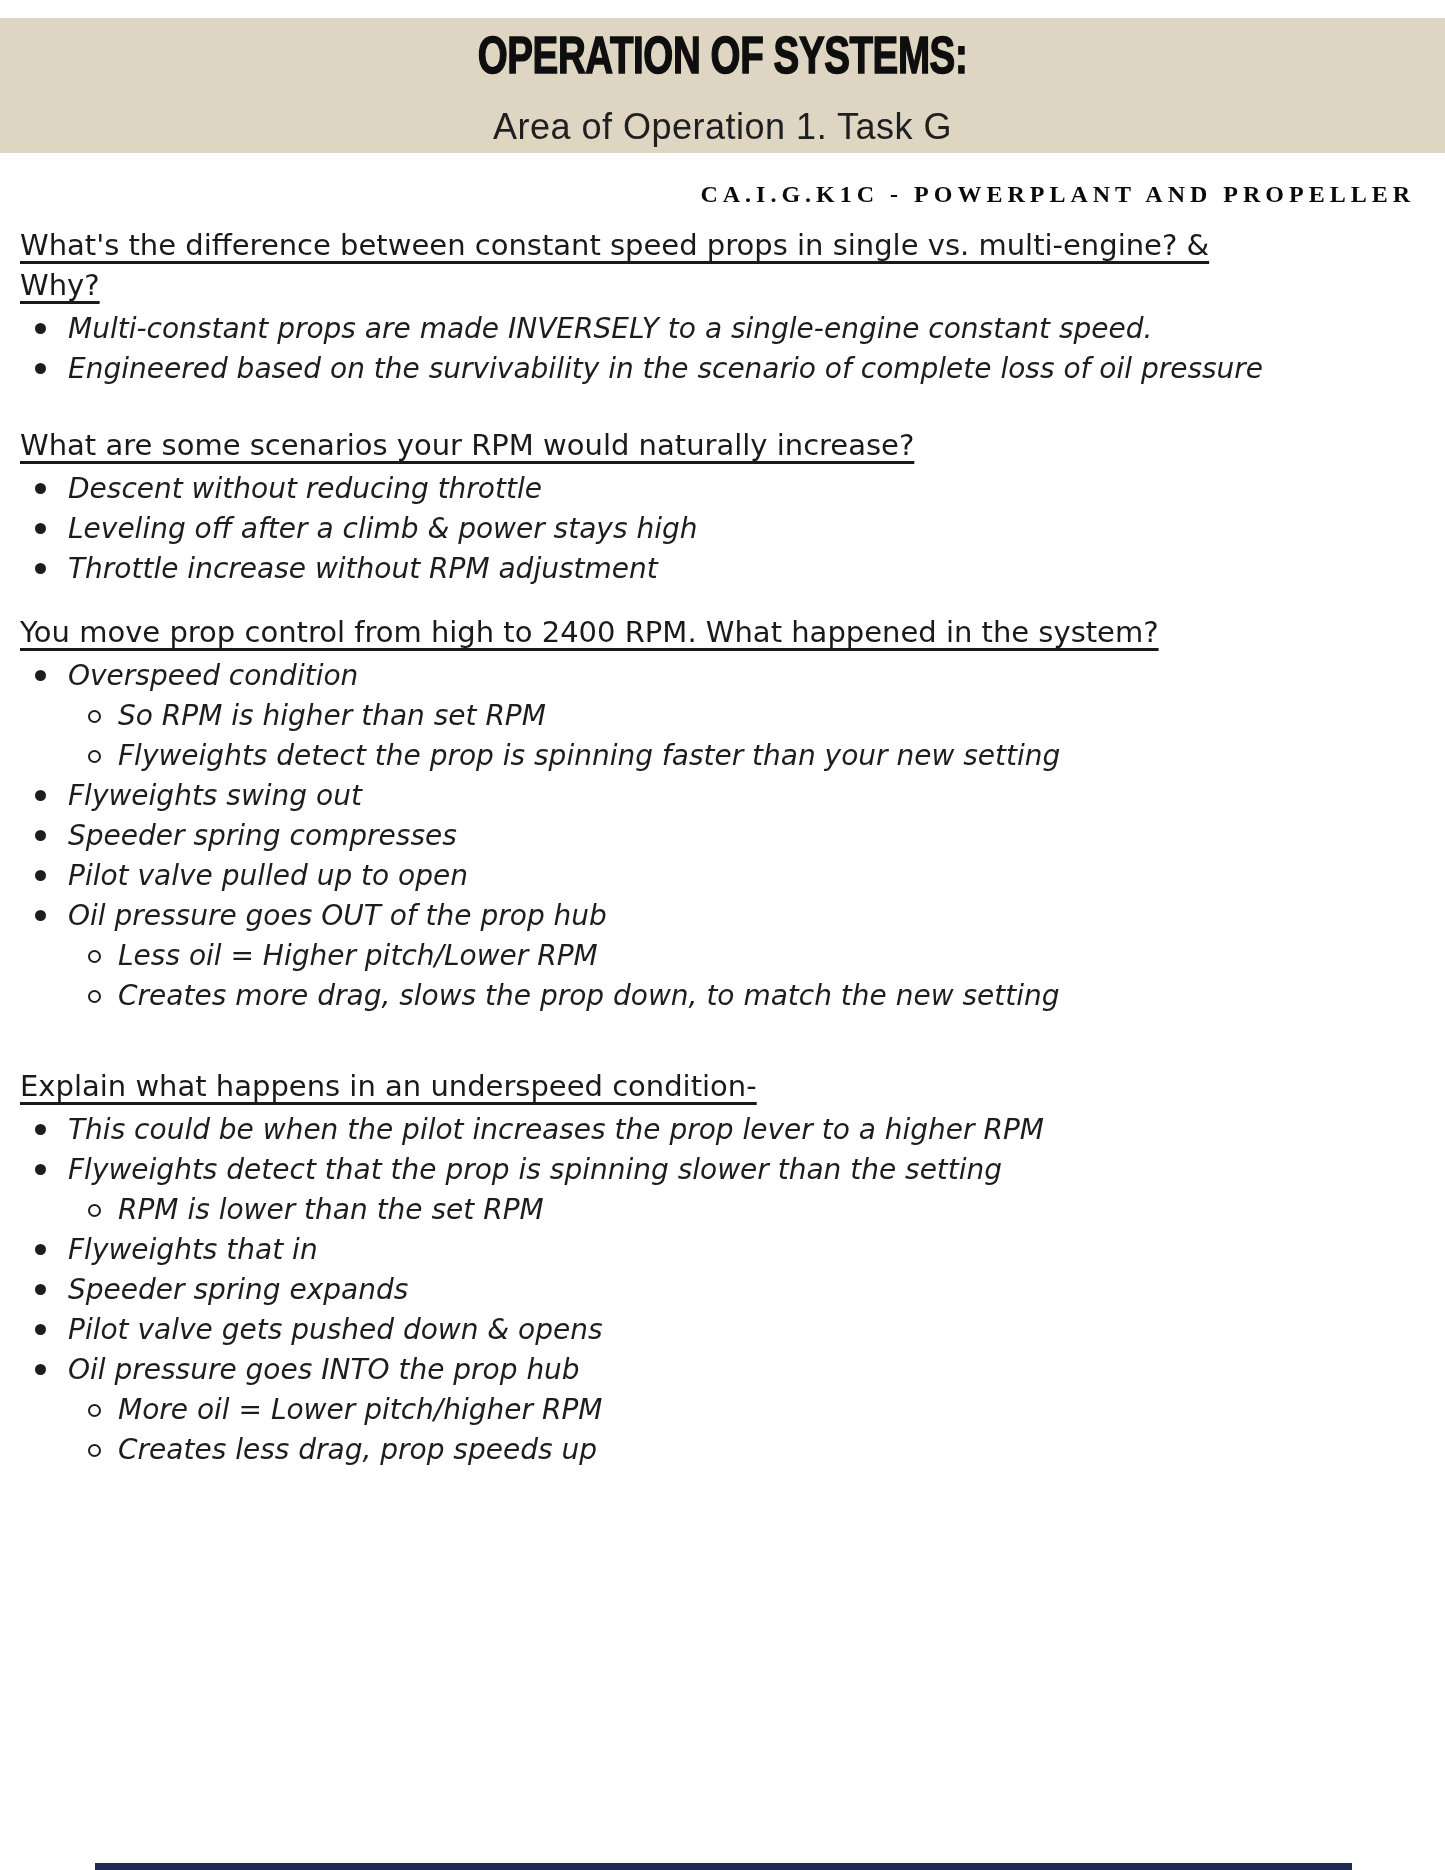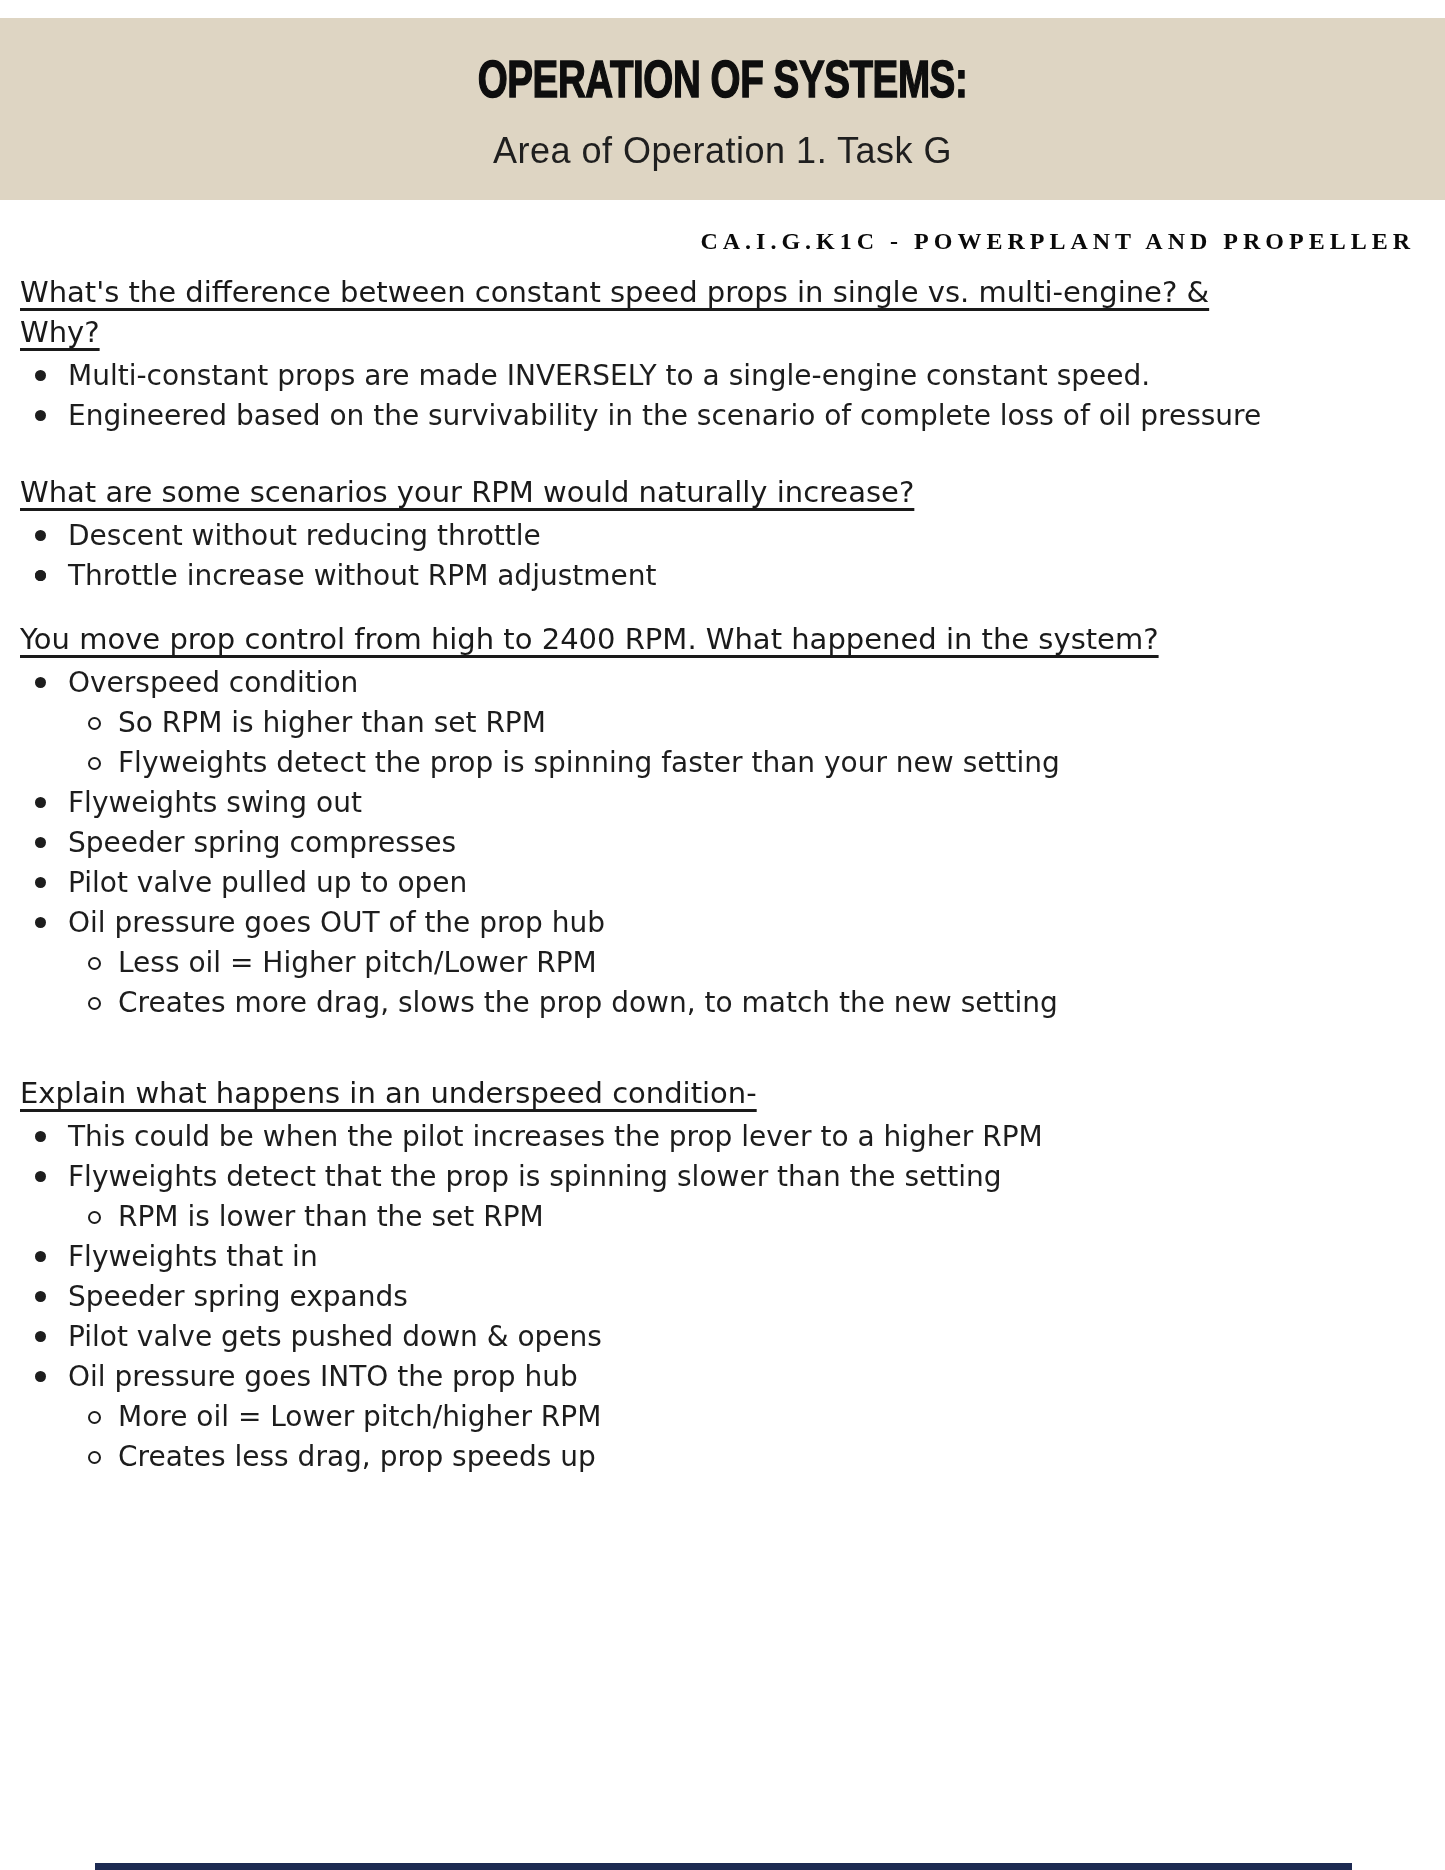--- a/index.html
+++ b/index.html
@@ -9,21 +9,21 @@
     position: relative;
     background: #ffffff;
     overflow: hidden;
     font-family: "DejaVu Sans", sans-serif;
     color: #1d1d1d;
   }
   .top-gap { height: 18px; background: #ffffff; }
 
   
   .banner {
-    height: 182px;
+    height: 135px;
     background: #ded5c3;
     display: flex;
     flex-direction: column;
     align-items: center;
     justify-content: center;
     gap: 24px;
     padding-top: 4px;
     box-sizing: border-box;
   }
   .banner-title {
@@ -73,20 +73,21 @@
   }
   .qa-1 .question { margin-top: 16px; }
   .qa-2 { margin-top: 36px; }
   .qa-3 { margin-top: 23px; }
   .qa-4 { margin-top: 50px; }
 
   ul.blist {
     list-style: none;
     margin: 4px 0 0 0;
     padding: 0;
+    font-style: italic;
   }
   ul.blist li {
     position: relative;
     font-size: 28px;
     line-height: 40px;
     white-space: nowrap;
     color: #1d1d1d;
   }
   li.b { padding-left: 48px; }
   li.s { padding-left: 98px; }
@@ -137,21 +138,21 @@
     <ul class="blist">
       <li class="b"><span class="dot"></span><span>Multi-constant props are made INVERSELY to a single-engine constant speed.</span></li>
       <li class="b"><span class="dot"></span><span>Engineered based on the survivability in the scenario of complete loss of oil pressure</span></li>
     </ul>
   </section>
 
   <section class="qa qa-2">
     <div class="question">What are some scenarios your RPM would naturally increase?</div>
     <ul class="blist">
       <li class="b"><span class="dot"></span><span>Descent without reducing throttle</span></li>
-      <li class="b"><span class="dot"></span></li>
+      <li class="b"><span class="dot"></span><span>Leveling off after a climb &amp; power stays high</span></li>
       <li class="b"><span class="dot"></span><span>Throttle increase without RPM adjustment</span></li>
     </ul>
   </section>
 
   <section class="qa qa-3">
     <div class="question">You move prop control from high to 2400 RPM. What happened in the system?</div>
     <ul class="blist">
       <li class="b"><span class="dot"></span><span>Overspeed condition</span></li>
       <li class="s"><span class="circ"></span><span>So RPM is higher than set RPM</span></li>
       <li class="s"><span class="circ"></span><span>Flyweights detect the prop is spinning faster than your new setting</span></li>

